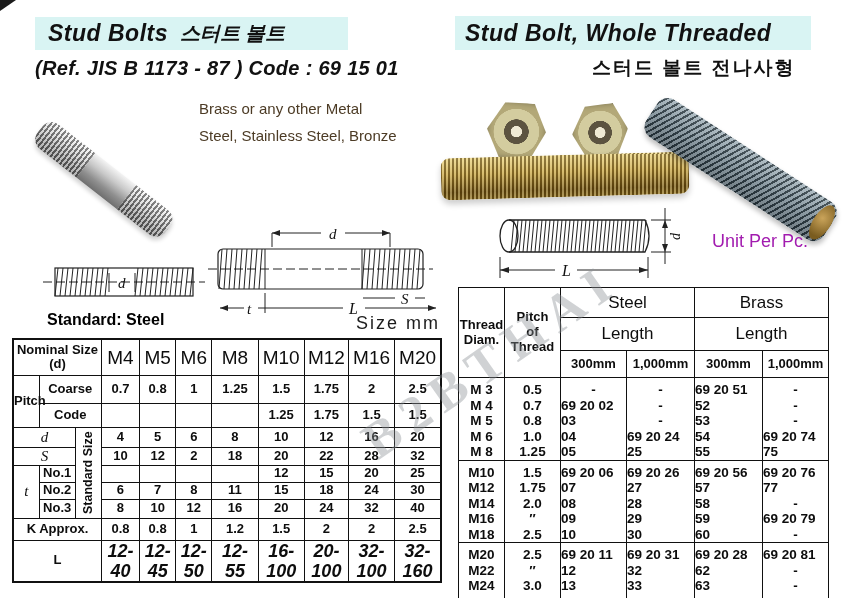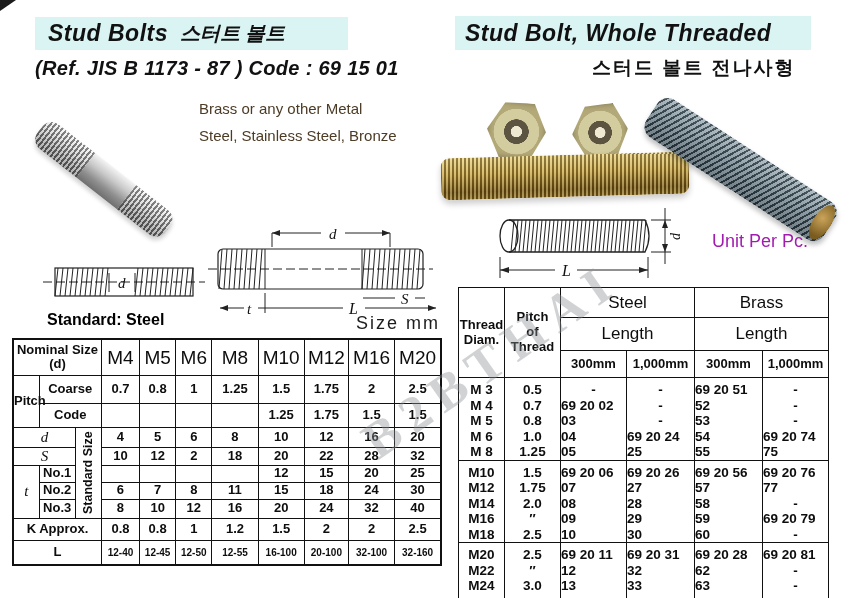--- a/index.html
+++ b/index.html
@@ -73,21 +73,21 @@
   .spec-table{position:absolute;left:12px;top:338px;width:430px;border-collapse:collapse;
     table-layout:fixed;border:2px solid #111;z-index:2;background:transparent;}
   .spec-table th,.spec-table td{border:1px solid #111;text-align:center;vertical-align:middle;
     padding:0;font-size:13px;font-weight:bold;color:#0d0d0d;white-space:pre-line;line-height:1.12;}
   .spec-table .mh{font-size:19px;font-weight:400;font-family:"Liberation Sans",sans-serif;}
   .spec-table .vert{writing-mode:vertical-rl;transform:rotate(180deg);font-size:12.5px;}
   .spec-table .ser{font-family:"Liberation Serif",serif;font-style:italic;font-size:15px;font-weight:400;}
   tr.r-head{height:36px;} tr.r-coarse{height:28px;} tr.r-fine{height:24px;}
   tr.r-d{height:20px;} tr.r-s{height:18px;} tr.r-no1,tr.r-no2{height:17px;}
   tr.r-no3{height:19px;} tr.r-k{height:22px;} tr.r-l{height:25px;}
-  tr.r-l td{font-size:10px;}
+  tr.r-l td{font-size:18px;font-style:italic;}
 
   
   .price-table{position:absolute;left:458px;top:287px;width:370px;border-collapse:collapse;
     table-layout:fixed;border:1.5px solid #111;z-index:2;}
   .price-table th,.price-table td{border:1px solid #111;padding:0;color:#0d0d0d;}
   .price-table th{font-size:13px;font-weight:bold;text-align:center;vertical-align:middle;white-space:pre-line;line-height:1.15;}
   .price-table th.big-h{font-size:17px;font-weight:400;margin-left:32px;}
   tr.ph1{height:30px;} tr.ph2{height:33px;} tr.ph3{height:27px;}
   .price-table tbody td{vertical-align:top;padding-top:4px;}
   .price-table tbody tr:nth-child(1){height:81px;}

